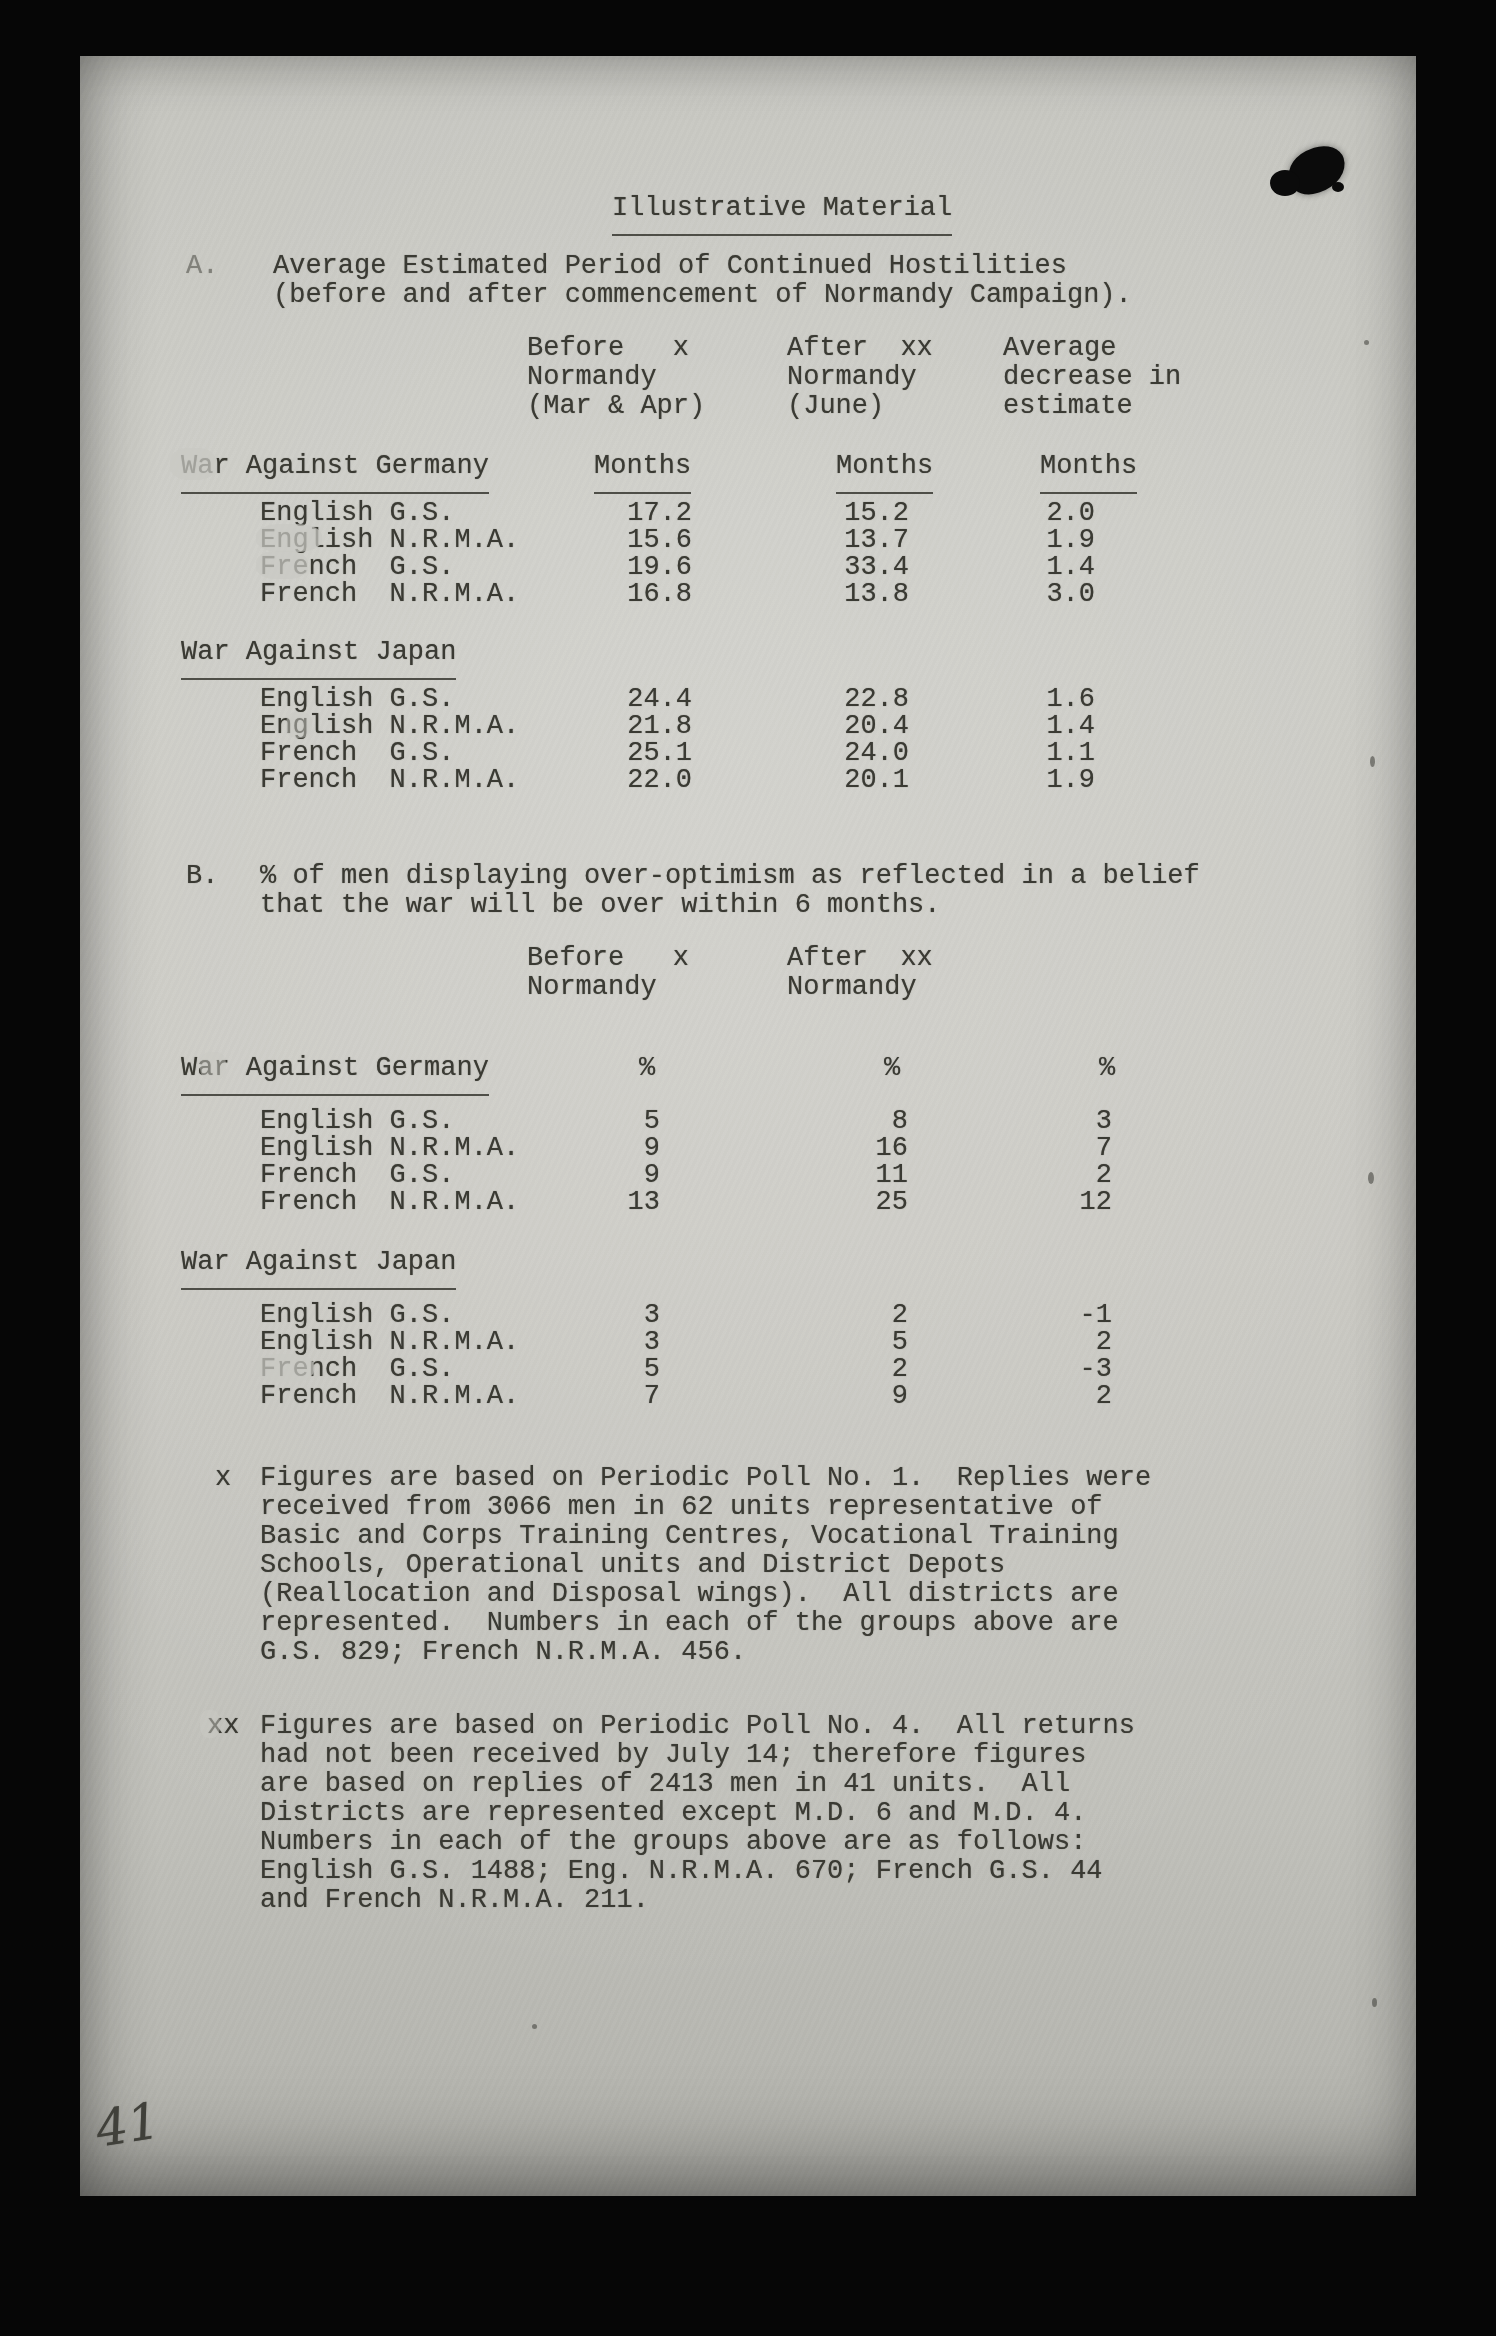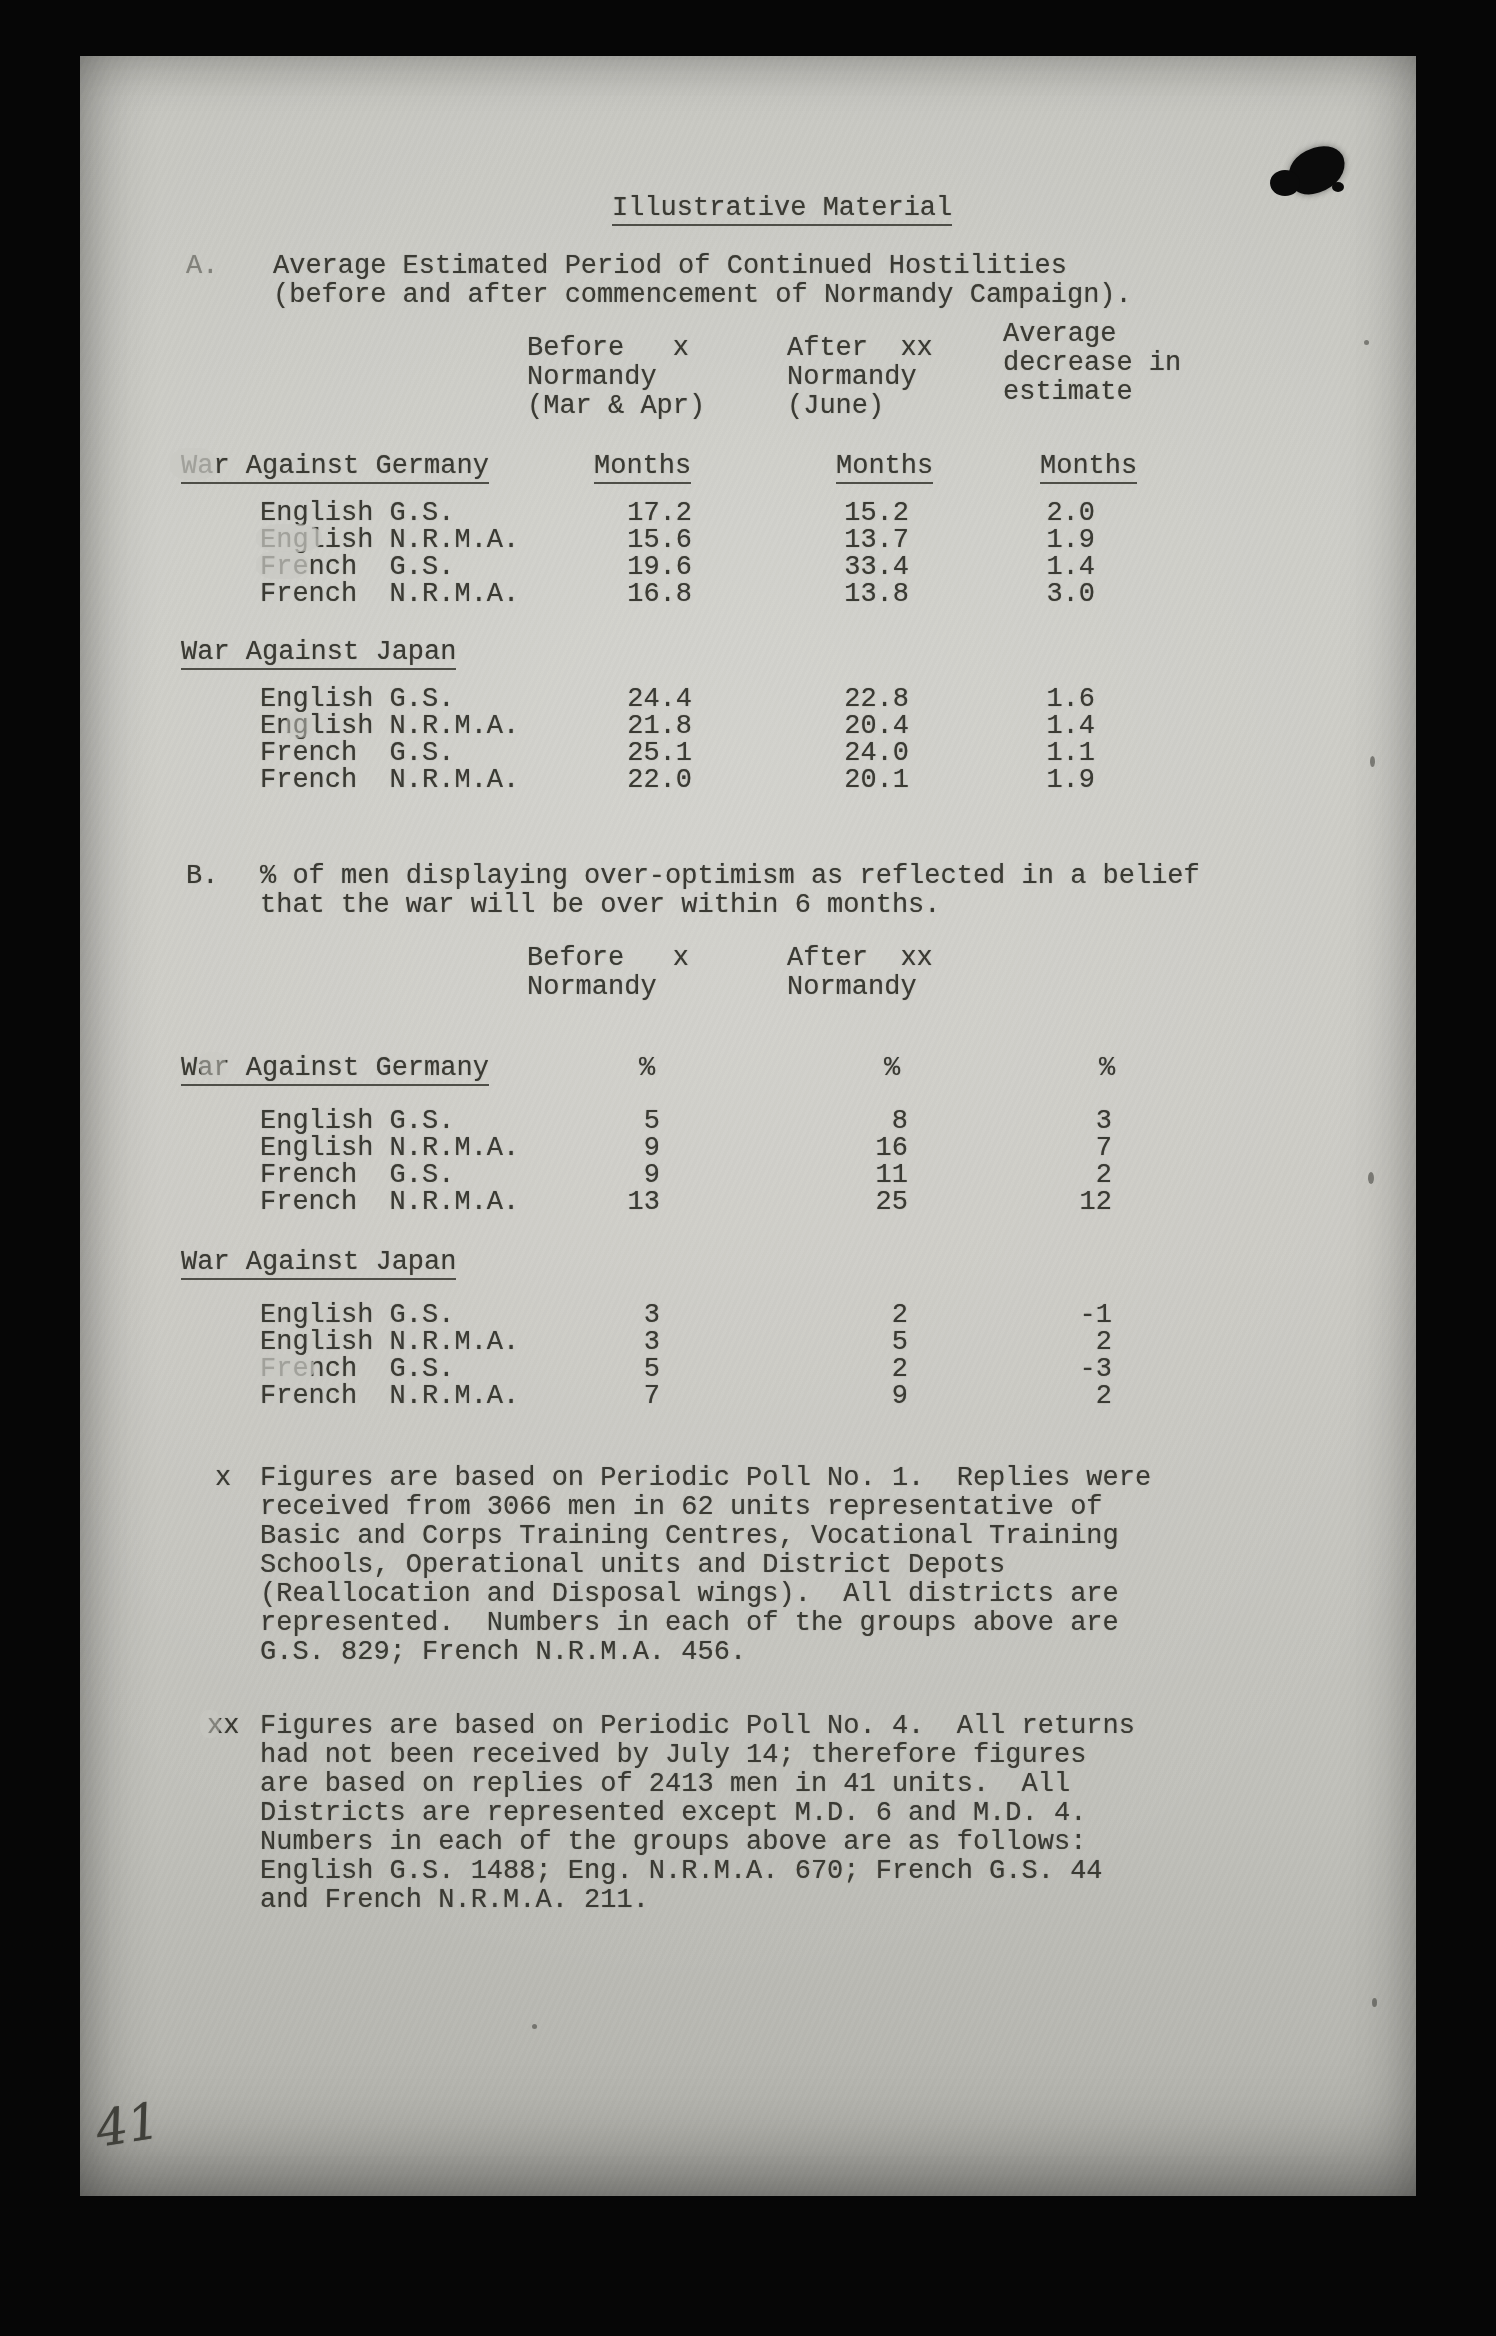--- a/index.html
+++ b/index.html
@@ -20,21 +20,21 @@
       inset 36px 0 70px -34px rgba(0,0,0,0.30),
       inset -36px 0 70px -34px rgba(0,0,0,0.26),
       inset 0 -70px 90px -40px rgba(0,0,0,0.34),
       inset 0 36px 60px -30px rgba(0,0,0,0.18);
     color:#3a3a33;
     font-size:27px; line-height:29px;
     text-shadow:0 0 1px rgba(48,48,42,0.55);
   }
   .abs { position:absolute; }
   .pre { white-space:pre; }
-  .u { border-bottom:2px solid rgba(55,55,48,0.85); padding-bottom:1px; }
+  .u { border-bottom:2px solid rgba(55,55,48,0.85); padding-bottom:11px; }
   .faint { opacity:0.5; filter:blur(0.4px); }
   .colhead div { white-space:pre; }
   .fn div { white-space:pre; height:29px; }
   .trow { display:grid; height:27px; line-height:27px; }
   .grid-a { grid-template-columns:300px 132px 217px 186px; }
   .grid-b { grid-template-columns:300px 100px 248px 204px; }
   .lbl { white-space:pre; }
   .num { text-align:right; white-space:pre; }
   .patch { position:absolute; background:rgba(201,201,195,0.72); border-radius:40%; }
   .patch.light { background:rgba(201,201,195,0.5); }
@@ -63,21 +63,21 @@
   <div class="abs colhead" style="left:447px; top:278px;">
     <div>Before   x</div>
     <div>Normandy</div>
     <div>(Mar &amp; Apr)</div>
   </div>
   <div class="abs colhead" style="left:707px; top:278px;">
     <div>After  xx</div>
     <div>Normandy</div>
     <div>(June)</div>
   </div>
-  <div class="abs colhead" style="left:923px; top:264px;">
+  <div class="abs colhead" style="left:923px; top:278px;">
     <div>Average</div>
     <div>decrease in</div>
     <div>estimate</div>
   </div>
 
   <div class="abs u" style="left:101px; top:396px;">War Against Germany</div>
   <div class="abs u" style="left:514px; top:396px;">Months</div>
   <div class="abs u" style="left:756px; top:396px;">Months</div>
   <div class="abs u" style="left:960px; top:396px;">Months</div>
 

